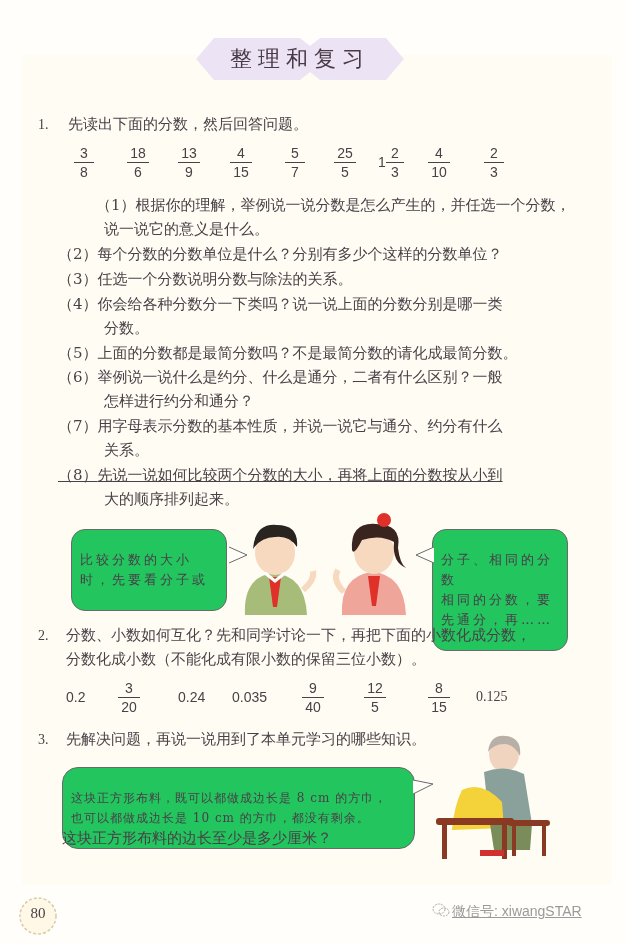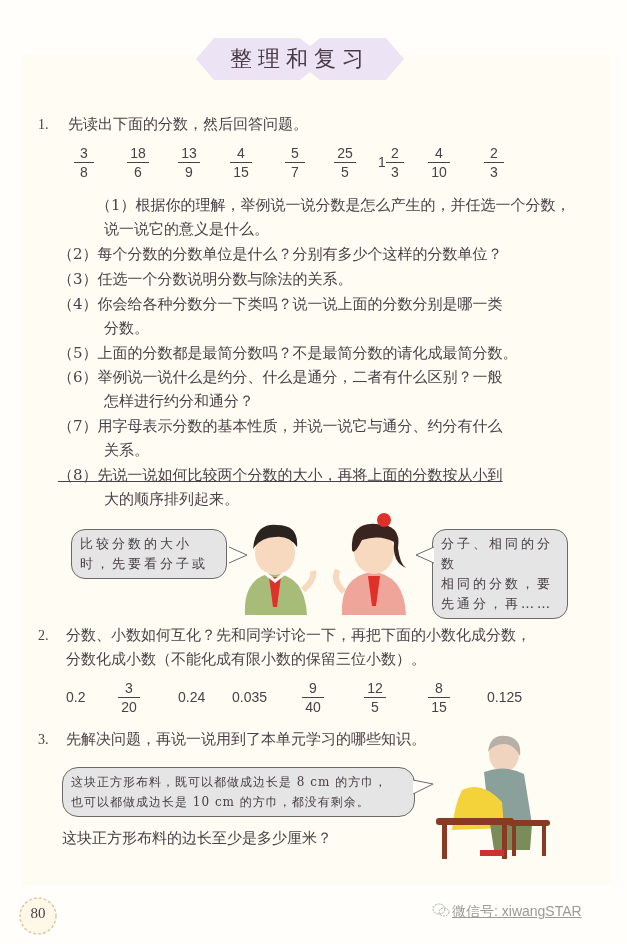--- a/index.html
+++ b/index.html
@@ -9,21 +9,21 @@
   .title-banner svg{position:absolute;left:0;top:0;}
   .title-text{position:absolute;left:0;top:6px;width:208px;text-align:center;font-size:22px;letter-spacing:6px;color:#4a3a48;font-family:"DejaVu Serif",serif;}
   .qnum{position:absolute;font-size:14px;font-family:"Liberation Serif",serif;color:#4a4048;}
   .line{position:absolute;font-size:15px;line-height:22px;white-space:nowrap;color:#4a4048;}
   .frac{position:absolute;display:flex;flex-direction:column;align-items:center;font-family:"Liberation Sans",sans-serif;font-size:14px;color:#4a4048;}
   .frac .num{line-height:16px;}
   .frac .bar{height:1px;background:#4a4048;margin:1px 0;}
   .frac .den{line-height:16px;}
   .mixed{position:absolute;font-family:"Liberation Sans",sans-serif;font-size:14px;}
   .dec{position:absolute;font-family:"Liberation Sans",sans-serif;font-size:14px;color:#4a4048;}
-  .bubble{position:absolute;border:1px solid #6a6a6a;border-radius:14px;background:#e5e5e5;font-size:13px;line-height:20px;padding:4px 8px;letter-spacing:3px;color:#4a4048;}
+  .bubble{position:absolute;border:1px solid #6a6a6a;border-radius:14px;background:#22c55e;font-size:13px;line-height:20px;padding:20px 8px;letter-spacing:3px;color:#4a4048;}
   .illus{position:absolute;}
   .pg-badge{position:absolute;left:18px;top:896px;width:40px;height:40px;}
   .pg-num{position:absolute;left:18px;top:905px;width:40px;text-align:center;font-size:15px;font-family:"Liberation Serif",serif;color:#4a4048;}
   .wm{position:absolute;left:452px;top:903px;font-size:14px;font-family:"Liberation Sans",sans-serif;color:#9a9a9a;text-decoration:underline;}
   .wm-icon{position:absolute;left:432px;top:902px;}
 </style>
 </head>
 <body>
 
 <div class="page"></div>
@@ -154,21 +154,21 @@
 <div class="frac" style="left:364px;top:680px;">
     <span class="num">12</span>
     <span class="bar" style="width:22px"></span>
     <span class="den">5</span>
   </div>
 <div class="frac" style="left:428px;top:680px;">
     <span class="num">8</span>
     <span class="bar" style="width:22px"></span>
     <span class="den">15</span>
   </div>
-<span class="dec" style="left:487px;top:689px;">0.125</span>
+<span class="dec" style="left:476px;top:689px;font-family:Liberation Serif, serif;">0.125</span>
 
 <div class="qnum" style="left:38px;top:732px;">3.</div>
 <div class="line" style="left:66px;top:728px;">先解决问题，再说一说用到了本单元学习的哪些知识。</div>
 
 <div class="bubble" style="left:62px;top:767px;width:335px;font-size:12px;line-height:20px;letter-spacing:1px;border-radius:16px;">
   <div>这块正方形布料，既可以都做成边长是 8 cm 的方巾，</div>
   <div>也可以都做成边长是 10 cm 的方巾，都没有剩余。</div>
 </div>
 <svg class="illus" style="left:413px;top:776px;" width="22" height="22">
     <polyline points="0,4 20,8 0,18" fill="#fffef9" stroke="#6a6a6a"></polyline>

